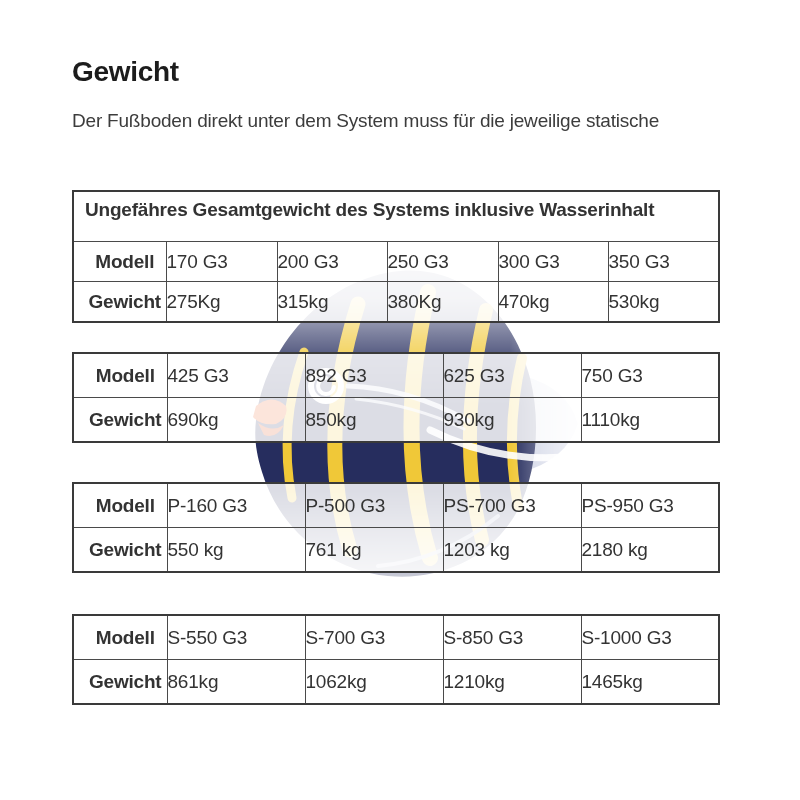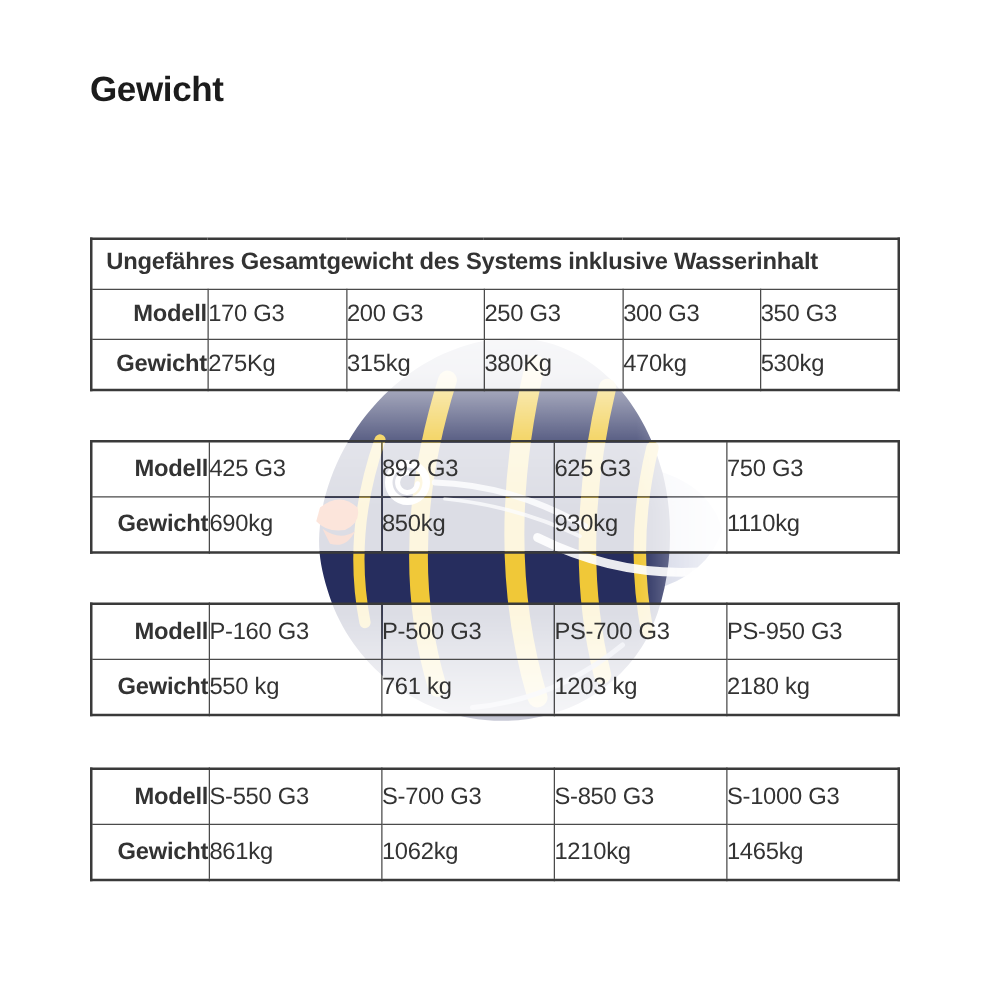--- a/index.html
+++ b/index.html
@@ -22,22 +22,22 @@
     position:absolute;left:72px;width:646px;z-index:1;
     border-collapse:collapse;table-layout:fixed;
     border:2px solid #3a3a3a;
     font-size:19px;letter-spacing:-0.2px;color:#333;
   }
   table.wt td{
     border:1px solid #4a4a4a;
     background:rgba(255,255,255,0.84);
     overflow:hidden;white-space:nowrap;
   }
-  td.caption{ text-align:left;font-weight:700;padding:0 0 4px 11px;height:35px; }
-  td.lbl{ text-align:right;font-weight:700;padding:0 0 0 10px; }
+  td.caption{ text-align:left;font-weight:700;padding:0 0 14px 11px;height:35px; }
+  td.lbl{ text-align:center;font-weight:700;padding:0 0 0 10px; }
   td.val{ text-align:left;padding:0; }
   #t1 td.lbl, #t1 td.val{ height:39px; }
   #t2 td.lbl, #t2 td.val, #t3 td.lbl, #t3 td.val, #t4 td.lbl, #t4 td.val{ height:43px; }
   #t1{ top:190px; } #t2{ top:352px; } #t3{ top:482px; } #t4{ top:614px; }
 </style>
 </head>
 <body>
 
 <svg class="watermark" viewBox="0 0 352 332" aria-hidden="true">
   <defs>
@@ -79,20 +79,21 @@
       <path fill="none" stroke-width="3" stroke-linecap="round" opacity="0.8" d="M128,141 Q186,147 236,171" stroke="#e6e8f2"></path>
       <path fill="none" stroke-width="7" stroke-linecap="round" opacity="0.9" d="M202,172 Q272,207 348,198" stroke="#ffffff"></path>
       <path fill="none" stroke-width="4" stroke-linecap="round" opacity="0.9" d="M150,308 Q216,302 270,258" stroke="#aab0d0"></path>
     </g>
   </g>
 </svg>
 
 <h1 class="page-title">Gewicht</h1>
 
 <div class="intro">
+  <div>Der Fußboden direkt unter dem System muss für die jeweilige statische</div>
 </div>
 
 <table class="wt" id="t1">
   <colgroup>
       <col style="width:93px">
       <col style="width:111px">
       <col style="width:110px">
       <col style="width:111px">
       <col style="width:110px">
       <col style="width:111px">

